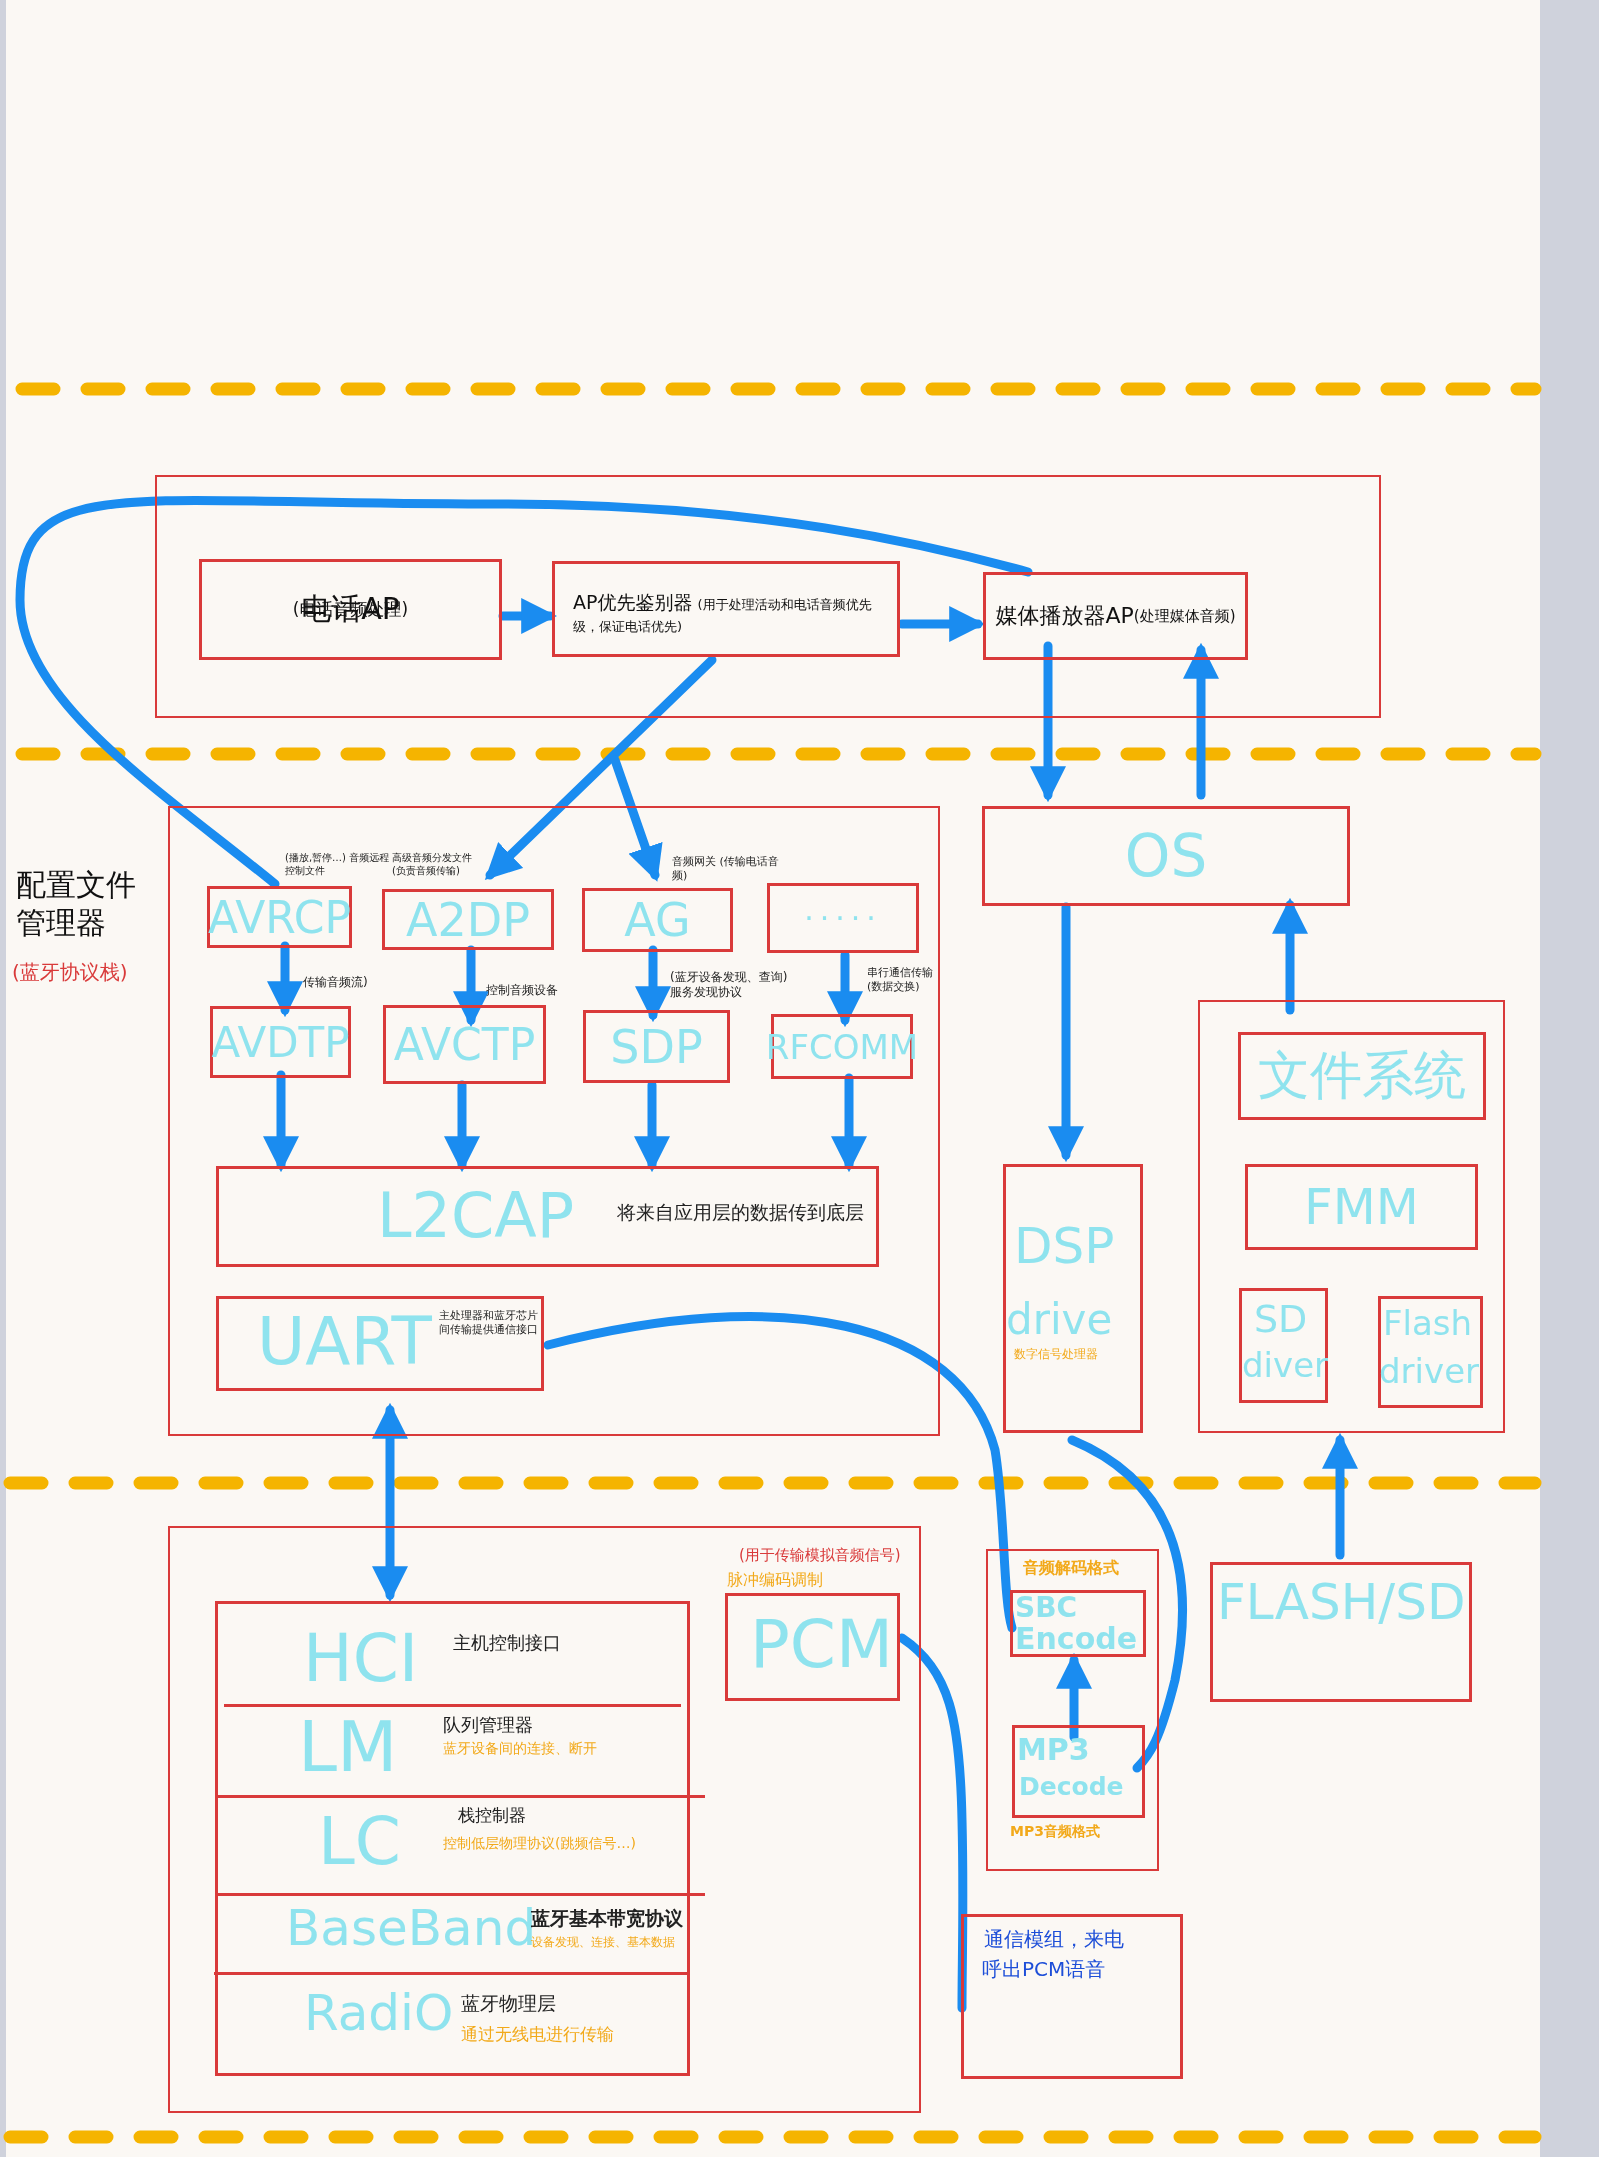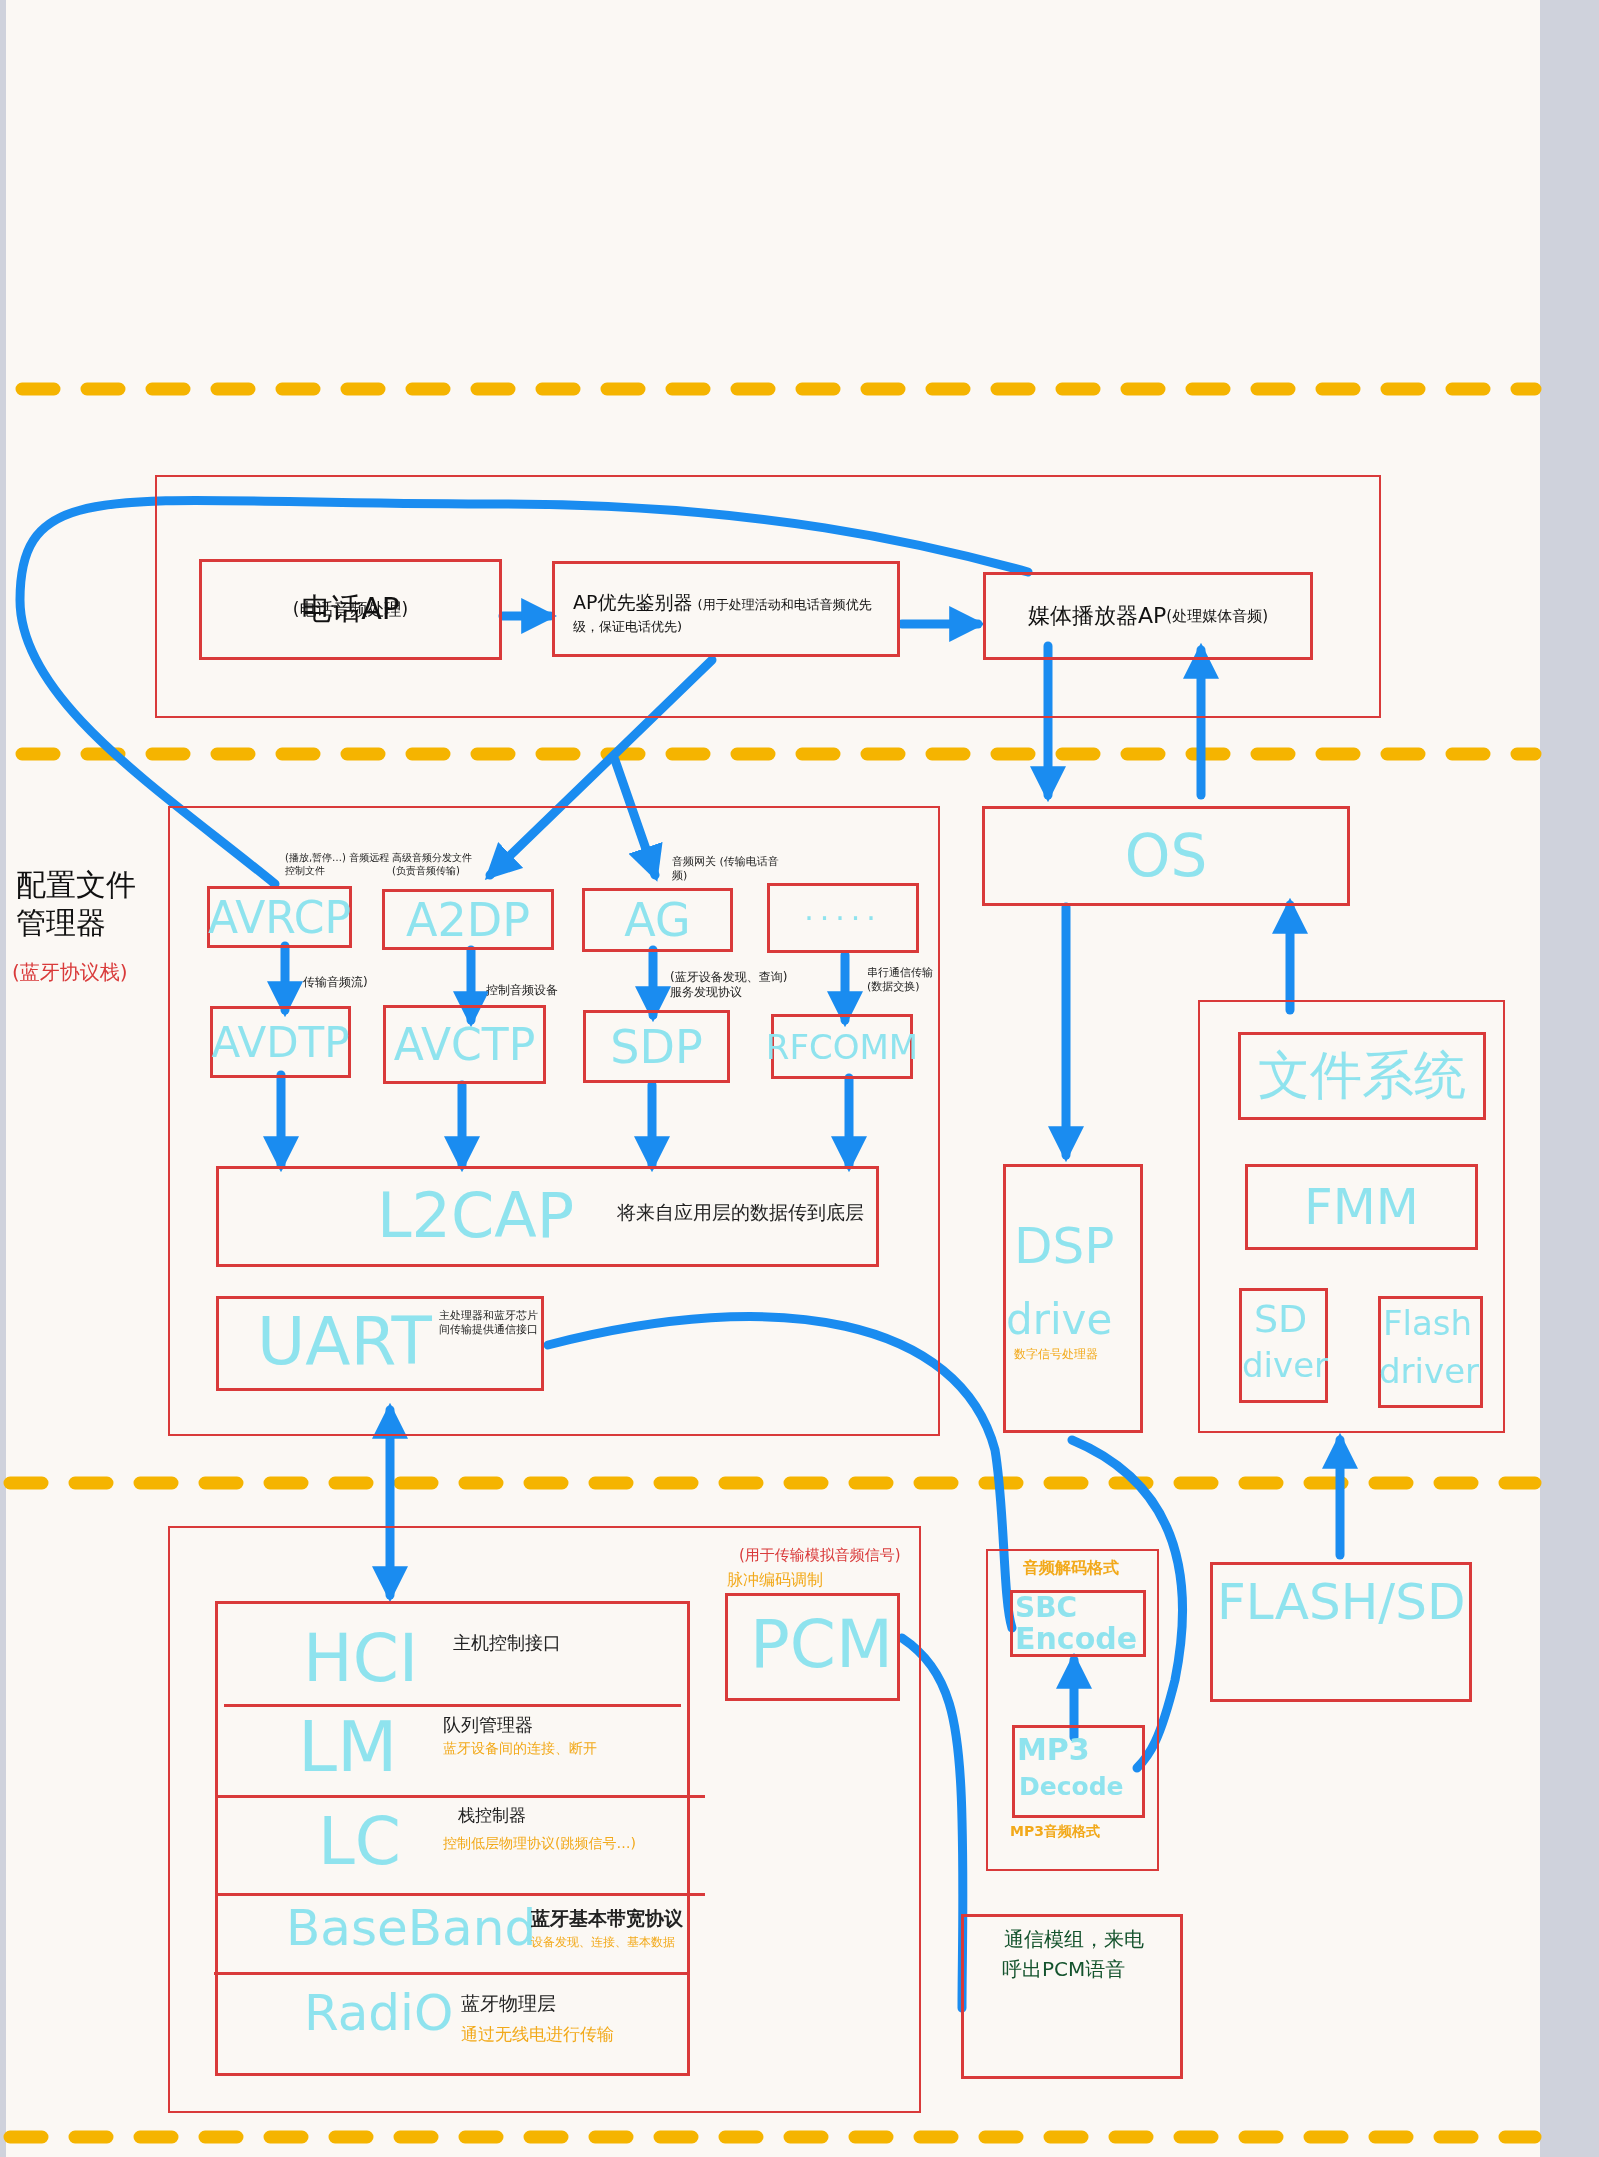--- a/index.html
+++ b/index.html
@@ -6,21 +6,21 @@
   body { width:1599px; height:2157px; position:relative; overflow:hidden; background:#fbf8f4; font-family:"DejaVu Sans", sans-serif; }
   .edge-left { position:absolute; left:0; top:0; width:6px; height:2157px; background:#cfd2dc; }
   .edge-right { position:absolute; left:1540px; top:0; width:59px; height:2157px; background:#cfd2dc; }
   .box { position:absolute; border:3px solid #d93a3a; box-sizing:border-box; }
   .frame { position:absolute; border:2.5px solid #d93a3a; box-sizing:border-box; }
   .cyan { color:#8fe3ee; font-family:"DejaVu Sans", sans-serif; }
   .note { position:absolute; color:#222; font-size:15px; line-height:1.25; font-family:"DejaVu Sans", sans-serif; }
   .note-sm { font-size:12px; }
   .orange { color:#f2a91a; }
   .red { color:#d93a3a; }
-  .blue { color:#14532d;margin-left:20px; }
+  .blue { color:#1d4ed8; }
   .big { position:absolute; font-weight:normal; white-space:nowrap; }
   .center { display:flex; align-items:center; justify-content:center; }
   svg.layer { position:absolute; left:0; top:0; }
   .layer-row { position:absolute; left:0; right:0; border-top:3px solid #d93a3a; }
 </style>
 </head>
 <body>
 
 <div class="edge-left"></div>
 <div class="edge-right"></div>
@@ -83,21 +83,21 @@
 <div class="box center" style="left:199px;top:559px;width:303px;height:101px;">
   <span class="big" style="font-size:30px;color:#111;">电话AP</span>
   <span style="font-size:17px;color:#111;">(电话音频处理)</span>
 </div>
 
 <div class="box" style="left:552px;top:561px;width:348px;height:96px;padding:26px 18px;">
   <span style="font-size:19px;color:#111;">AP优先鉴别器</span>
   <span style="font-size:13px;color:#111;line-height:1.7;">(用于处理活动和电话音频优先级，保证电话优先)</span>
 </div>
 
-<div class="box center" style="left:983px;top:572px;width:330px;height:88px;">
+<div class="box center" style="left:983px;top:572px;width:265px;height:88px;">
   <span style="font-size:22px;color:#111;">媒体播放器AP</span>
   <span style="font-size:15px;color:#111;">(处理媒体音频)</span>
 </div>
 
 <div class="note" style="left:16px;top:866px;width:140px;font-size:30px;line-height:1.25;color:#111;">配置文件管理器</div>
 <div class="note red" style="left:12px;top:960px;font-size:20px;">(蓝牙协议栈)</div>
 
 <div class="frame" style="left:168px;top:806px;width:772px;height:630px;"></div>
 
 <div class="box center" style="left:207px;top:886px;width:145px;height:62px;">

